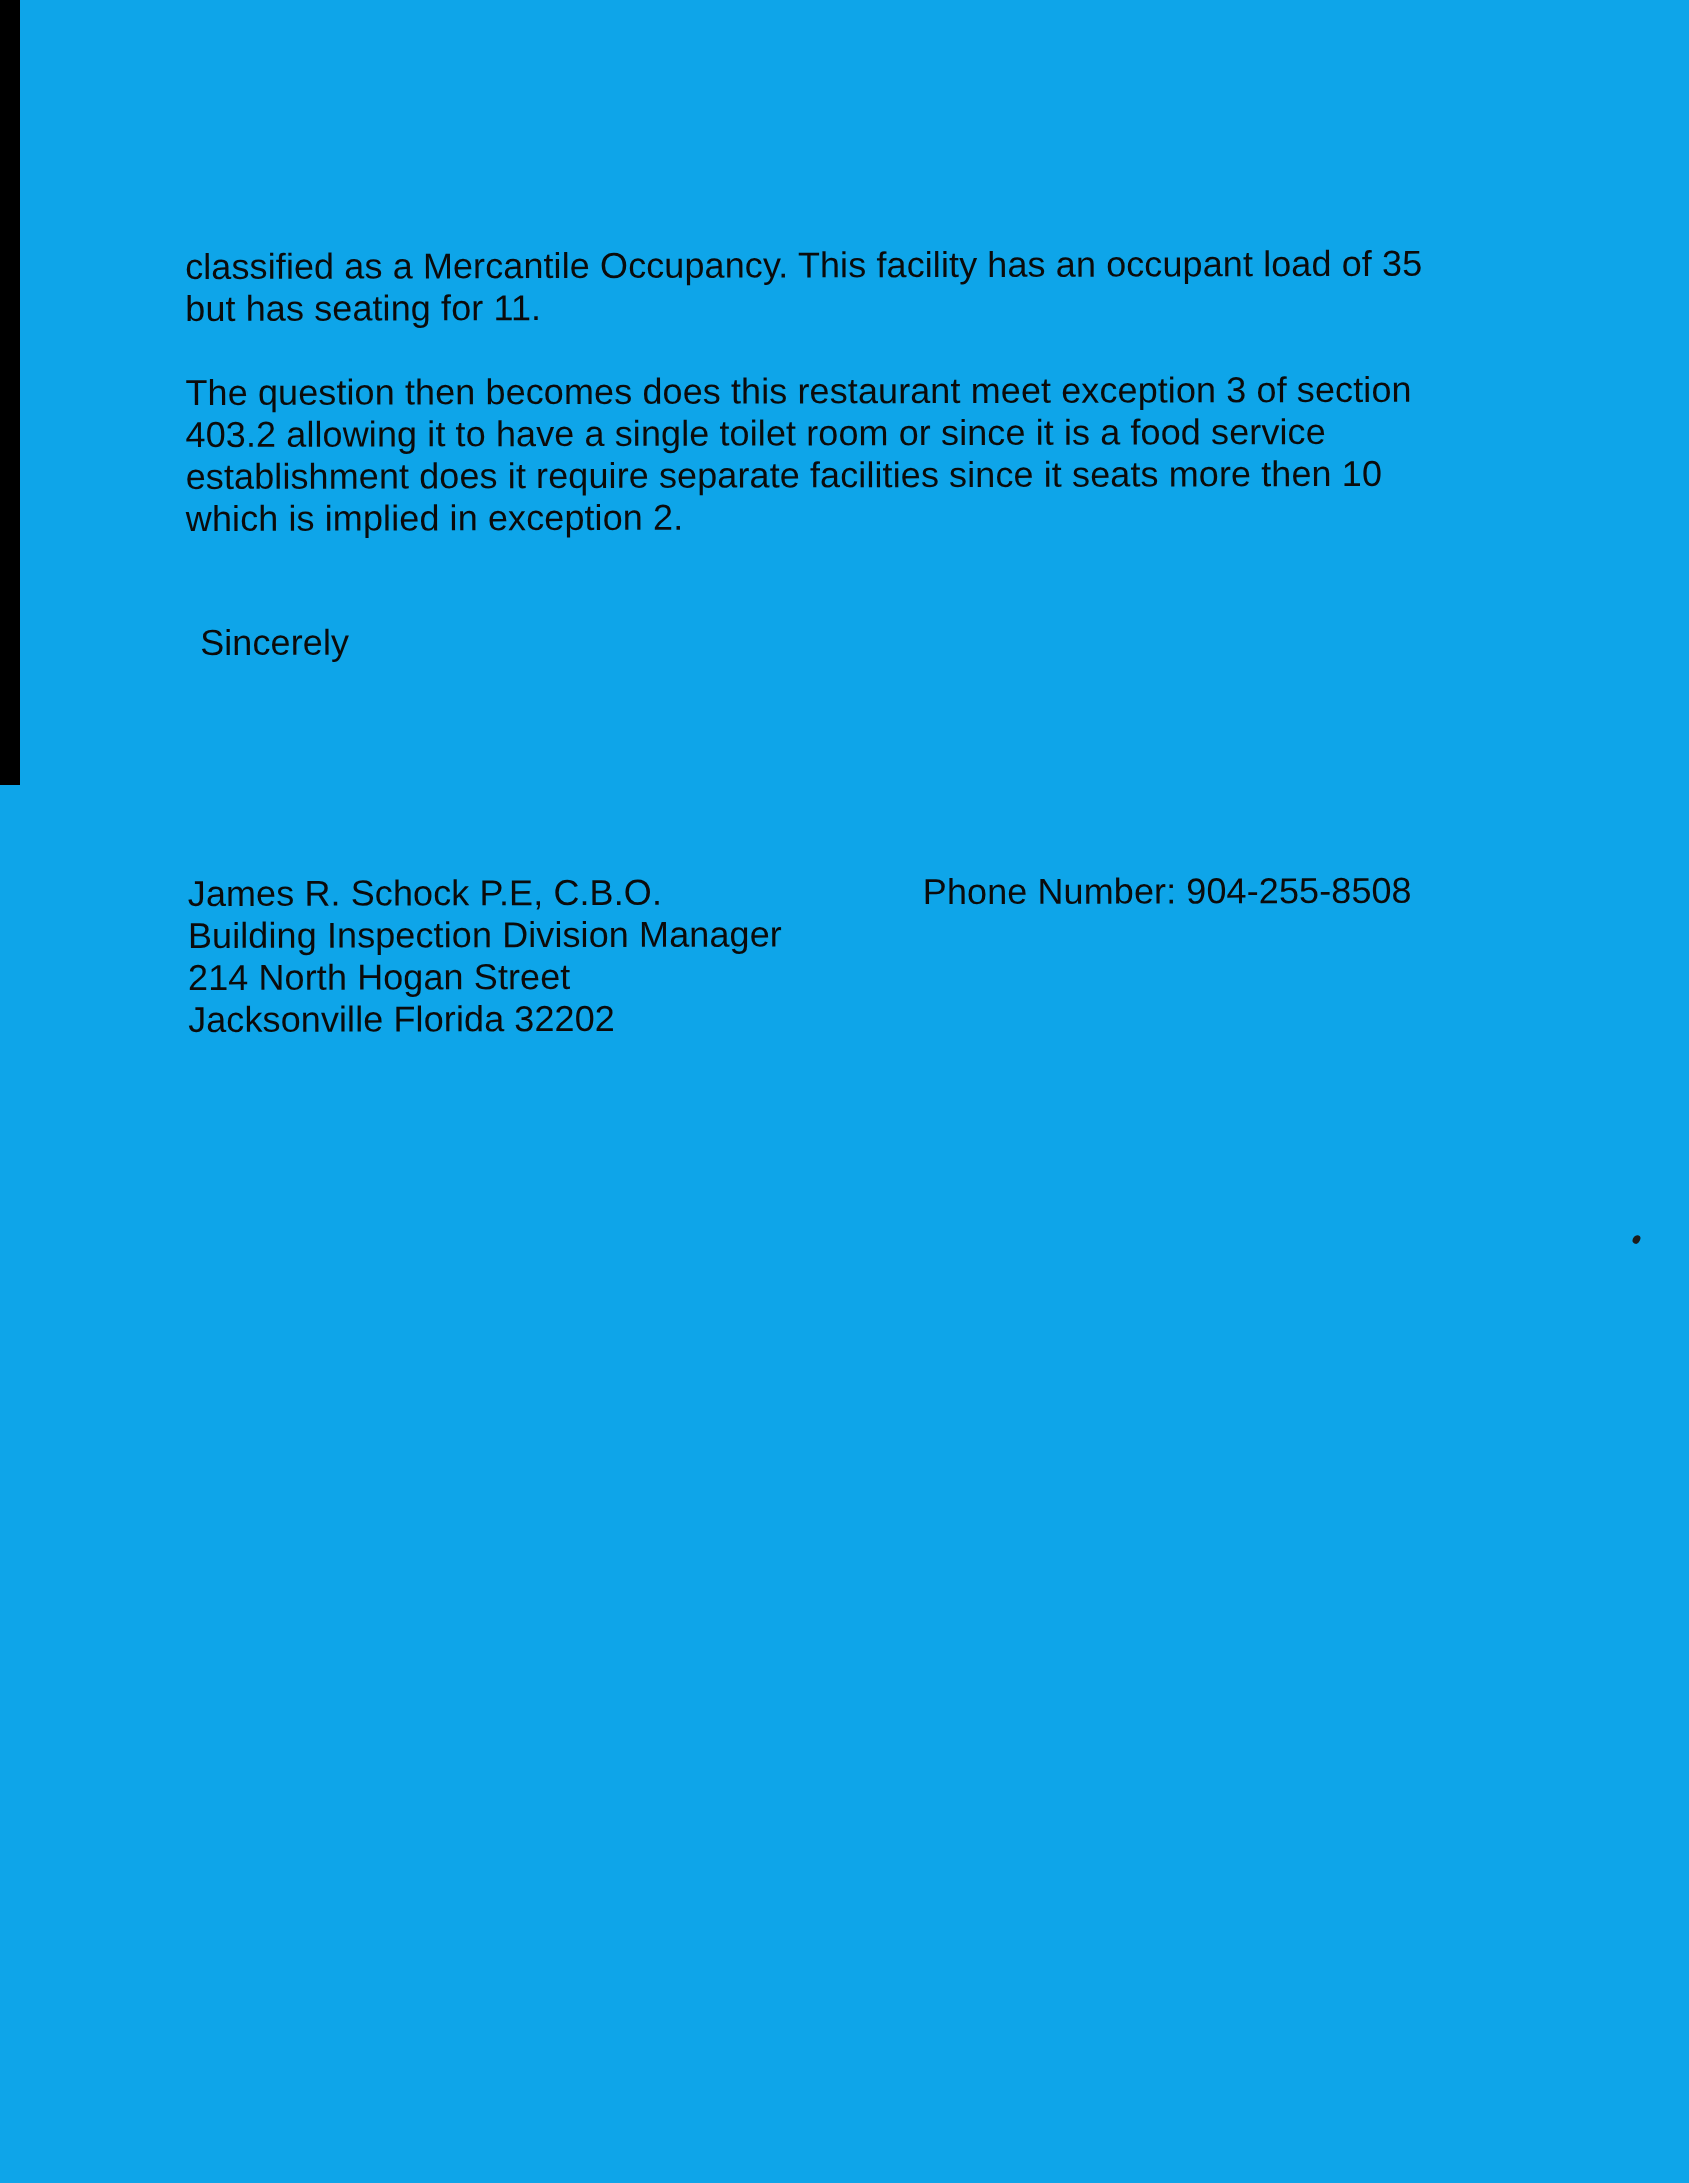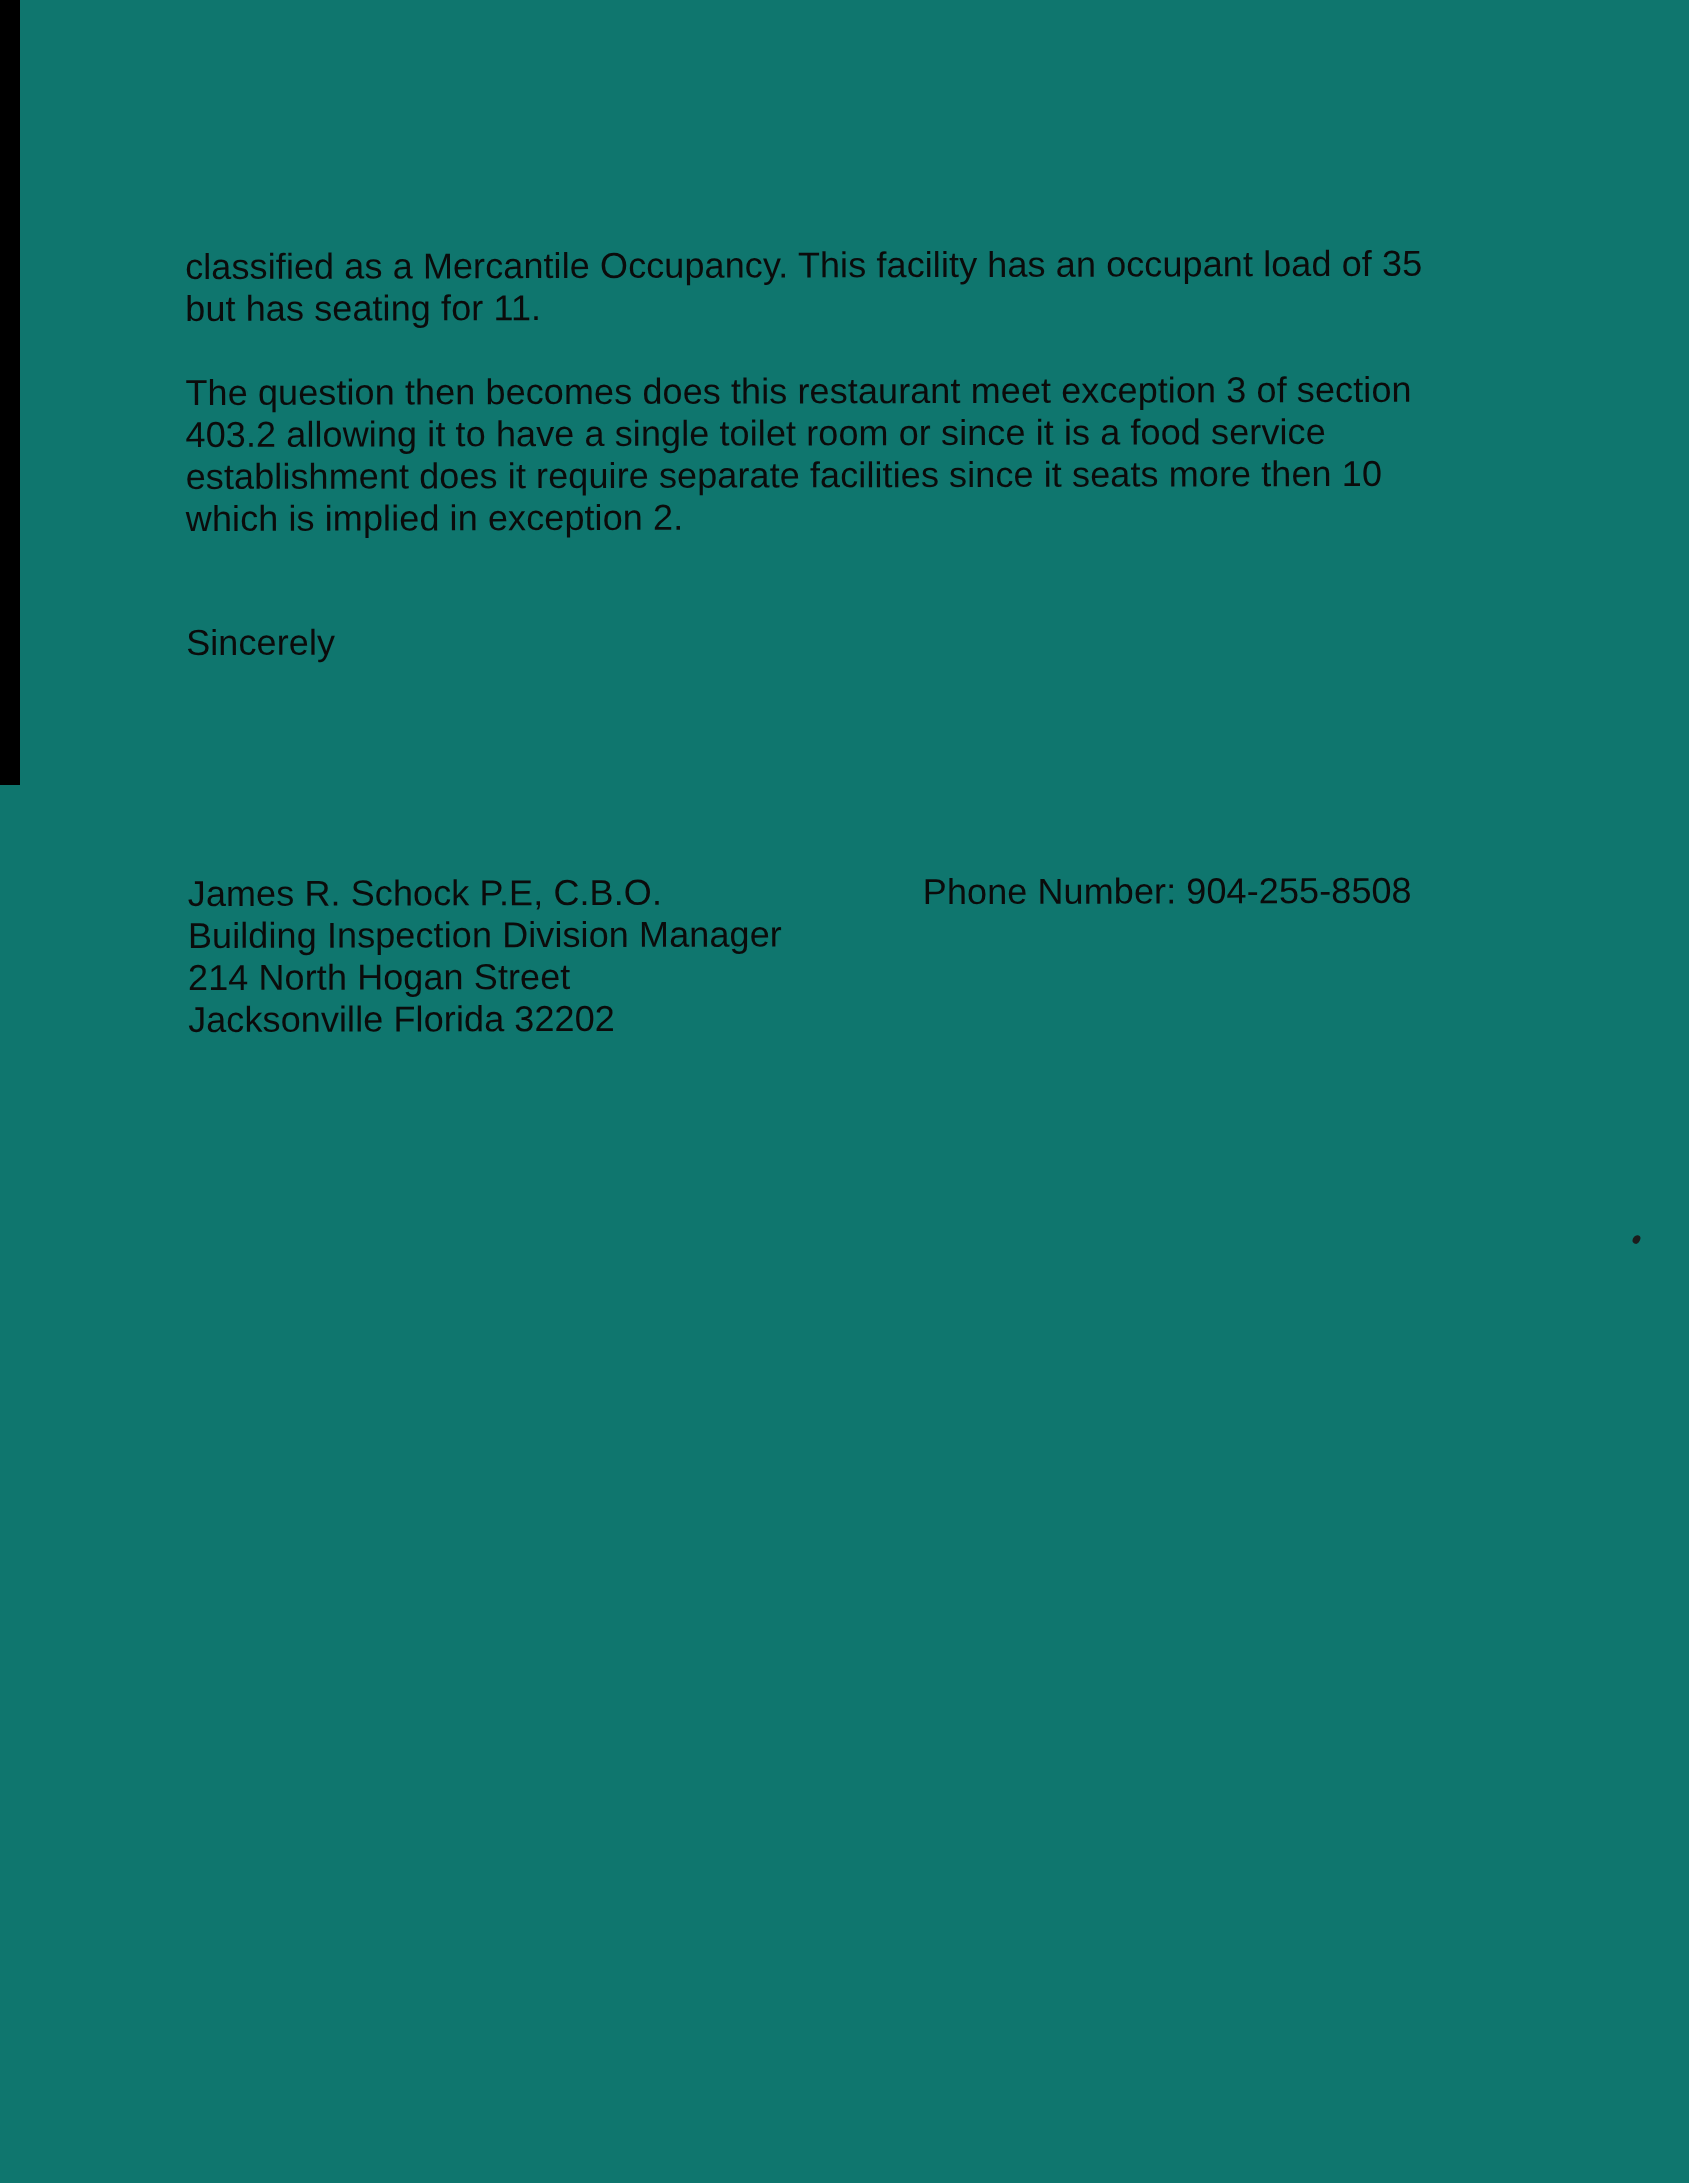--- a/index.html
+++ b/index.html
@@ -5,40 +5,40 @@
 <style>
   html, body {
     margin: 0;
     padding: 0;
     background: #ffffff;
   }
   .page {
     position: relative;
     width: 1690px;
     height: 2183px;
-    background: #0f766e;
+    background: #0ea5e9;
     overflow: hidden;
     font-family: "Liberation Sans", "DejaVu Sans", sans-serif;
   }
   
   .content {
     position: absolute;
     left: 0; top: 0;
     width: 100%; height: 100%;
     color: #0b0b0b;
     font-size: 36px;
     line-height: 42px;
     transform: rotate(-0.15deg);
     transform-origin: 186px 596px;
     letter-spacing: 0.1px;
   }
   .para { position: absolute; margin: 0; }
   .para-1 { left: 186px; top: 246px; }
   .para-2 { left: 186px; top: 372px; }
-  .closing { position: absolute; left: 186px; top: 622px; margin: 0; }
+  .closing { position: absolute; left: 200px; top: 622px; margin: 0; }
   .signature-block { position: absolute; left: 187px; top: 873px; margin: 0; }
   .phone-line { position: absolute; left: 922px; top: 873px; margin: 0; }
   .text-line { display: block; white-space: pre; }
 
   
   .scan-strip {
     position: absolute;
     left: 0; top: 0;
     width: 20px;
     height: 785px;

